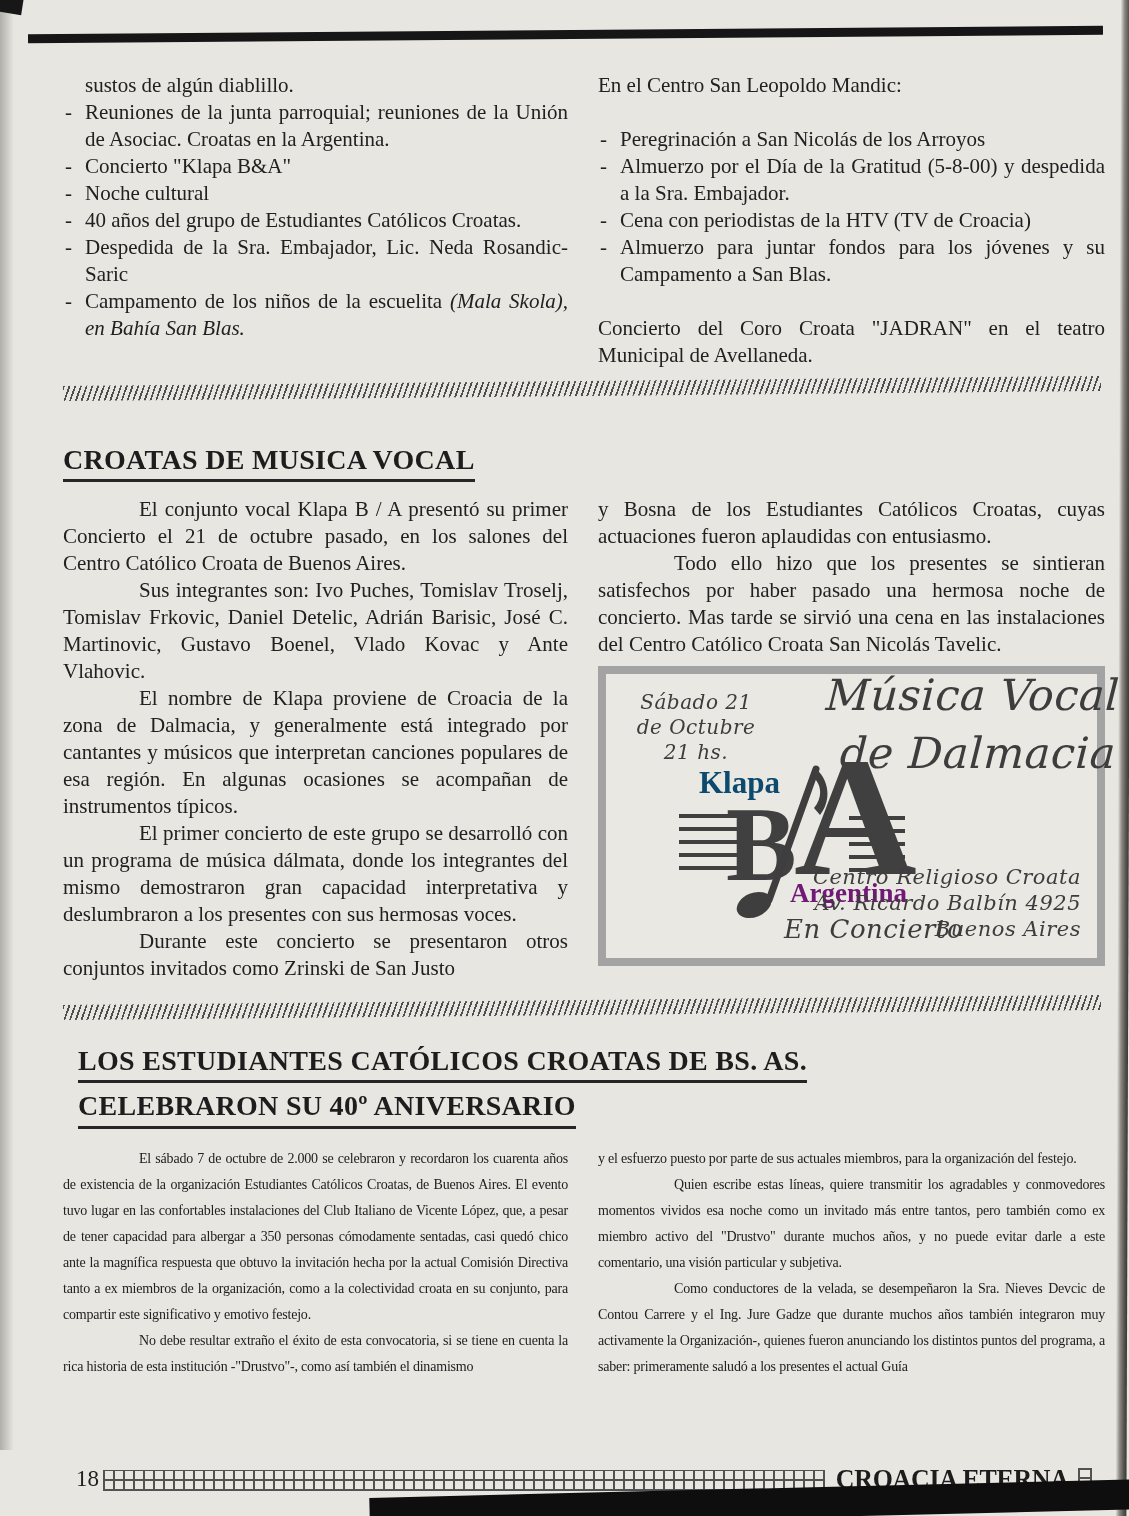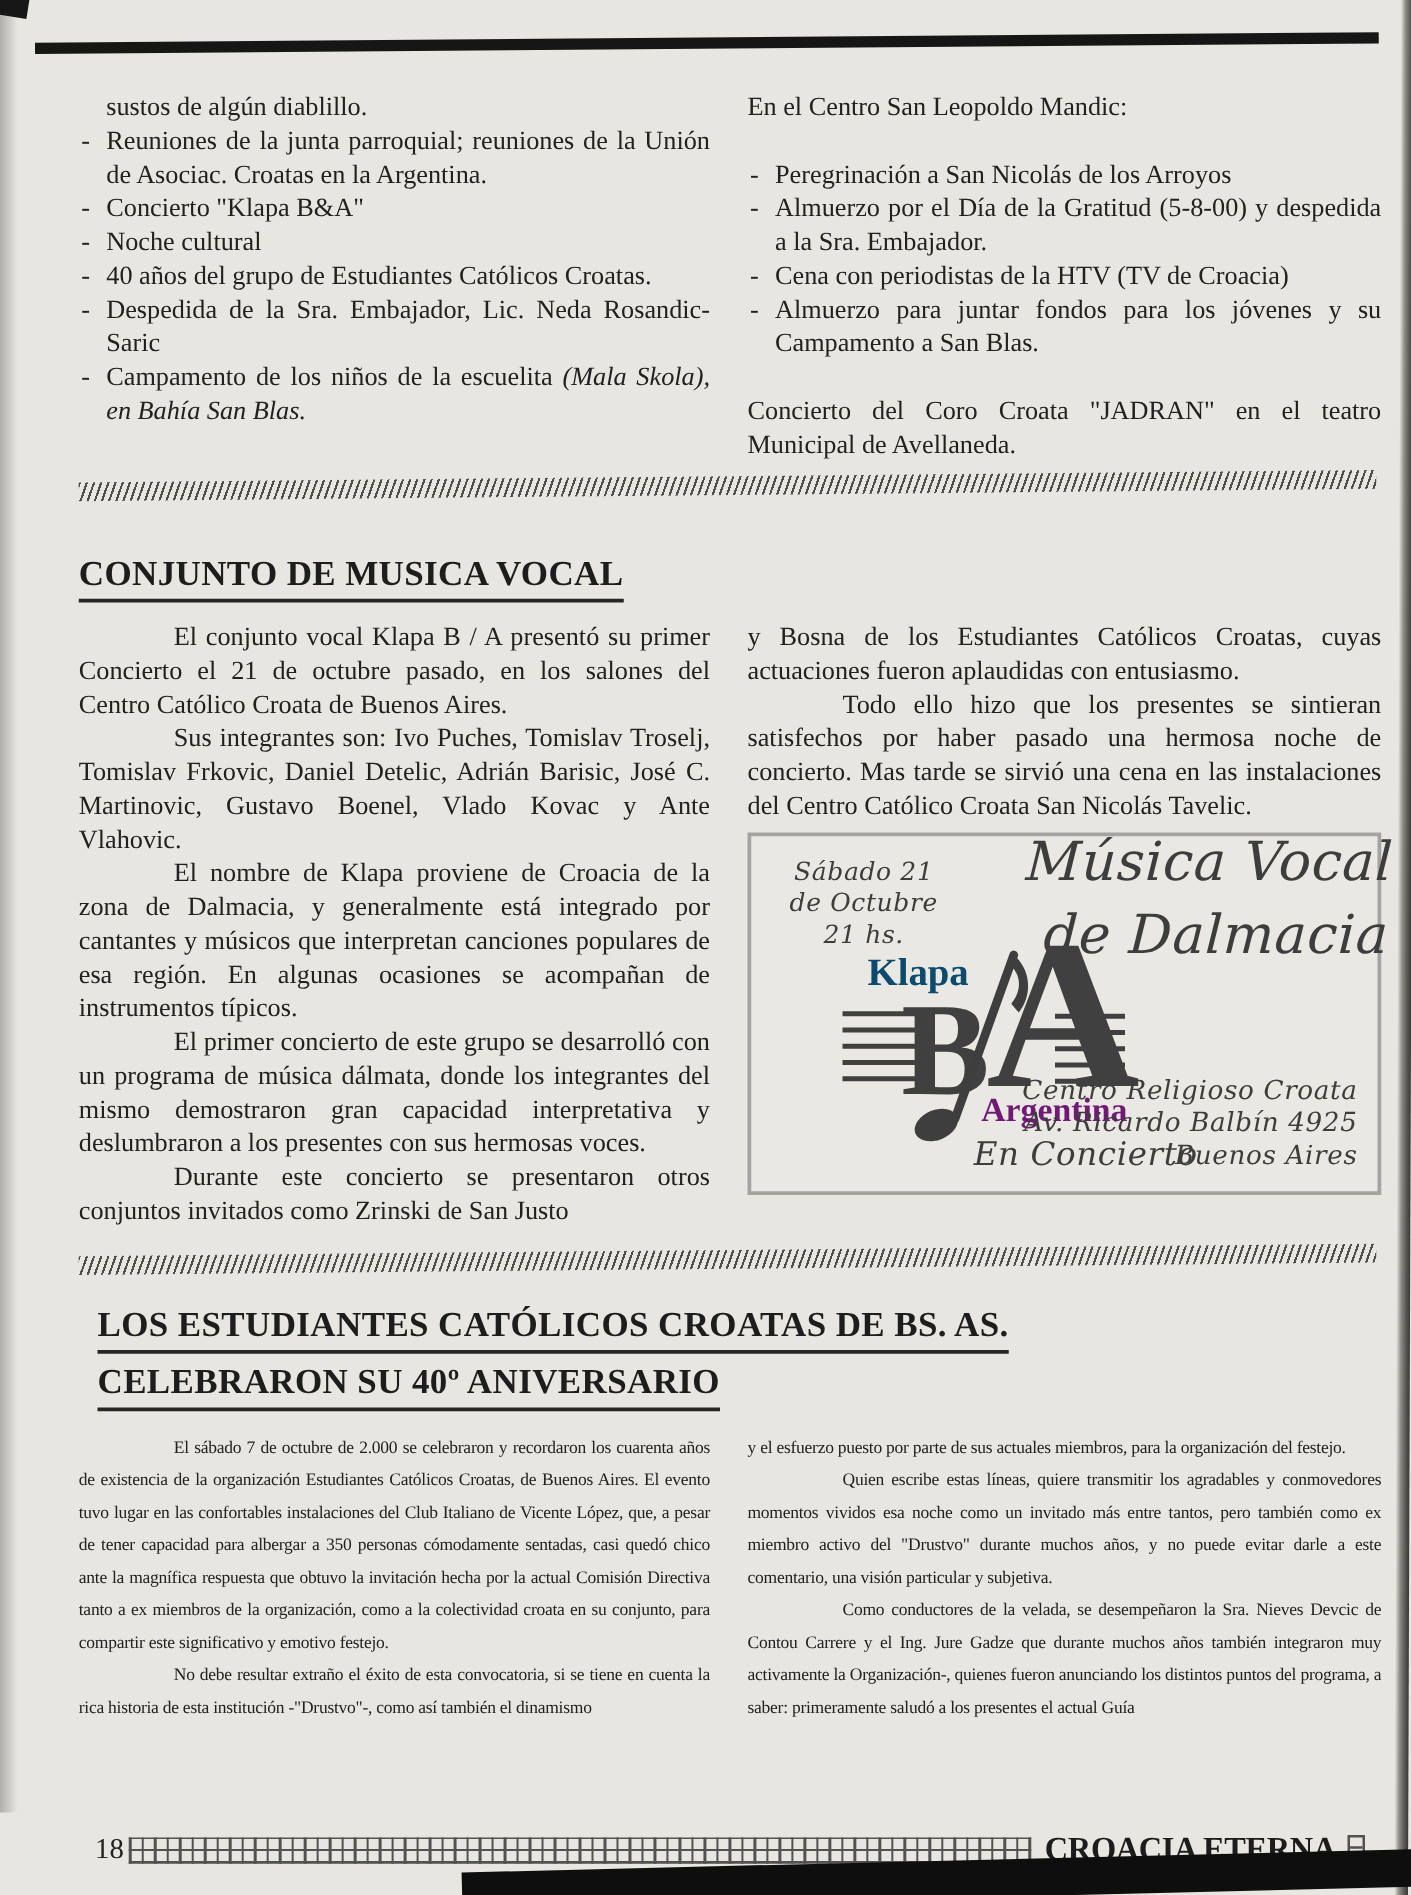--- a/index.html
+++ b/index.html
@@ -57,21 +57,21 @@
   }
   h2.sec { margin: 48px 24px 14px 63px; font-size: 28px; line-height: 1.15; letter-spacing: 0.3px; font-weight: bold; color: #1d1d1d; }
   h2.sec .uline { display: inline-block; border-bottom: 3px solid #262626; padding-bottom: 3px; }
   h2.sec2 { margin: 30px 24px 10px 78px; }
   h2.sec2 .uline { margin-bottom: 7px; }
   .para { margin: 0; text-indent: 76px; }
   .para.noindent { text-indent: 0; }
   
   .flyer {
     position: relative; margin-top: 8px; height: 284px;
-    border: 3px solid #a3a3a3; background: #eae8e3;
+    border: 8px solid #a3a3a3; background: #eae8e3;
   }
   .hand { font-style: italic; letter-spacing: 0.5px; color: #3d3d3d; font-family: "DejaVu Serif", serif; }
   .flyer-date { position: absolute; left: 28px; top: 16px; width: 124px; text-align: center; font-size: 20px; line-height: 25px; }
   .flyer-title1 { position: absolute; left: 220px; top: 8px;  font-size: 43px; transform: skewX(-3deg); white-space: nowrap; }
   .flyer-title2 { position: absolute; left: 234px; top: 66px; font-size: 43px; transform: skewX(-3deg); white-space: nowrap; }
   .flyer-klapa { position: absolute; left: 93px; top: 95px; font-size: 31px; font-weight: bold; color: #0c4a6e; }
   .flyer-argentina { position: absolute; left: 184px; top: 206px; font-size: 27px; font-weight: bold; color: #701a75; }
   .flyer-subtitle { position: absolute; left: 178px; top: 242px; font-size: 26px; }
   .flyer-venue { position: absolute; right: 16px; top: 190px; font-size: 21px; line-height: 26px; text-align: right; }
   .letter-b { position: absolute; left: 120px; top: 118px; font-size: 106px; line-height: 1; font-weight: bold; color: #404040; }
@@ -124,21 +124,21 @@
         <li><span class="dash">-</span><span>Cena con periodistas de la HTV (TV de Croacia)</span></li>
         <li><span class="dash">-</span><span>Almuerzo para juntar fondos para los jóvenes y su Campamento a San Blas.</span></li>
       </ul>
       <p class="rc-closing">Concierto del Coro Croata "JADRAN" en el teatro Municipal de Avellaneda.</p>
     </div>
   </section>
 
   <div class="slash-divider"></div>
 
   <section>
-    <h2 class="sec"><span class="uline">CONJUNTO DE MUSICA VOCAL</span></h2>
+    <h2 class="sec"><span class="uline">CROATAS DE MUSICA VOCAL</span></h2>
     <div class="cols bodytext">
       <div class="col-l">
         <p class="para">El conjunto vocal Klapa B / A  presentó su primer Concierto el 21 de octubre pasado, en los salones del Centro Católico Croata de Buenos Aires.</p>
         <p class="para">Sus integrantes son: Ivo Puches, Tomislav Troselj, Tomislav Frkovic, Daniel Detelic, Adrián Barisic, José C. Martinovic, Gustavo Boenel, Vlado Kovac y Ante Vlahovic.</p>
         <p class="para">El nombre de Klapa proviene de Croacia de la zona de Dalmacia, y generalmente está integrado por cantantes y músicos que interpretan canciones populares de esa región. En algunas ocasiones se acompañan de instrumentos típicos.</p>
         <p class="para">El primer concierto de este grupo se desarrolló con un programa de música dálmata, donde los integrantes del mismo demostraron gran capacidad interpretativa y deslumbraron a los presentes con sus hermosas voces.</p>
         <p class="para">Durante este concierto se presentaron otros conjuntos invitados como Zrinski de San Justo</p>
       </div>
       <div class="col-r">
         <p class="para noindent">y Bosna de los Estudiantes Católicos Croatas, cuyas actuaciones fueron aplaudidas con entusiasmo.</p>

